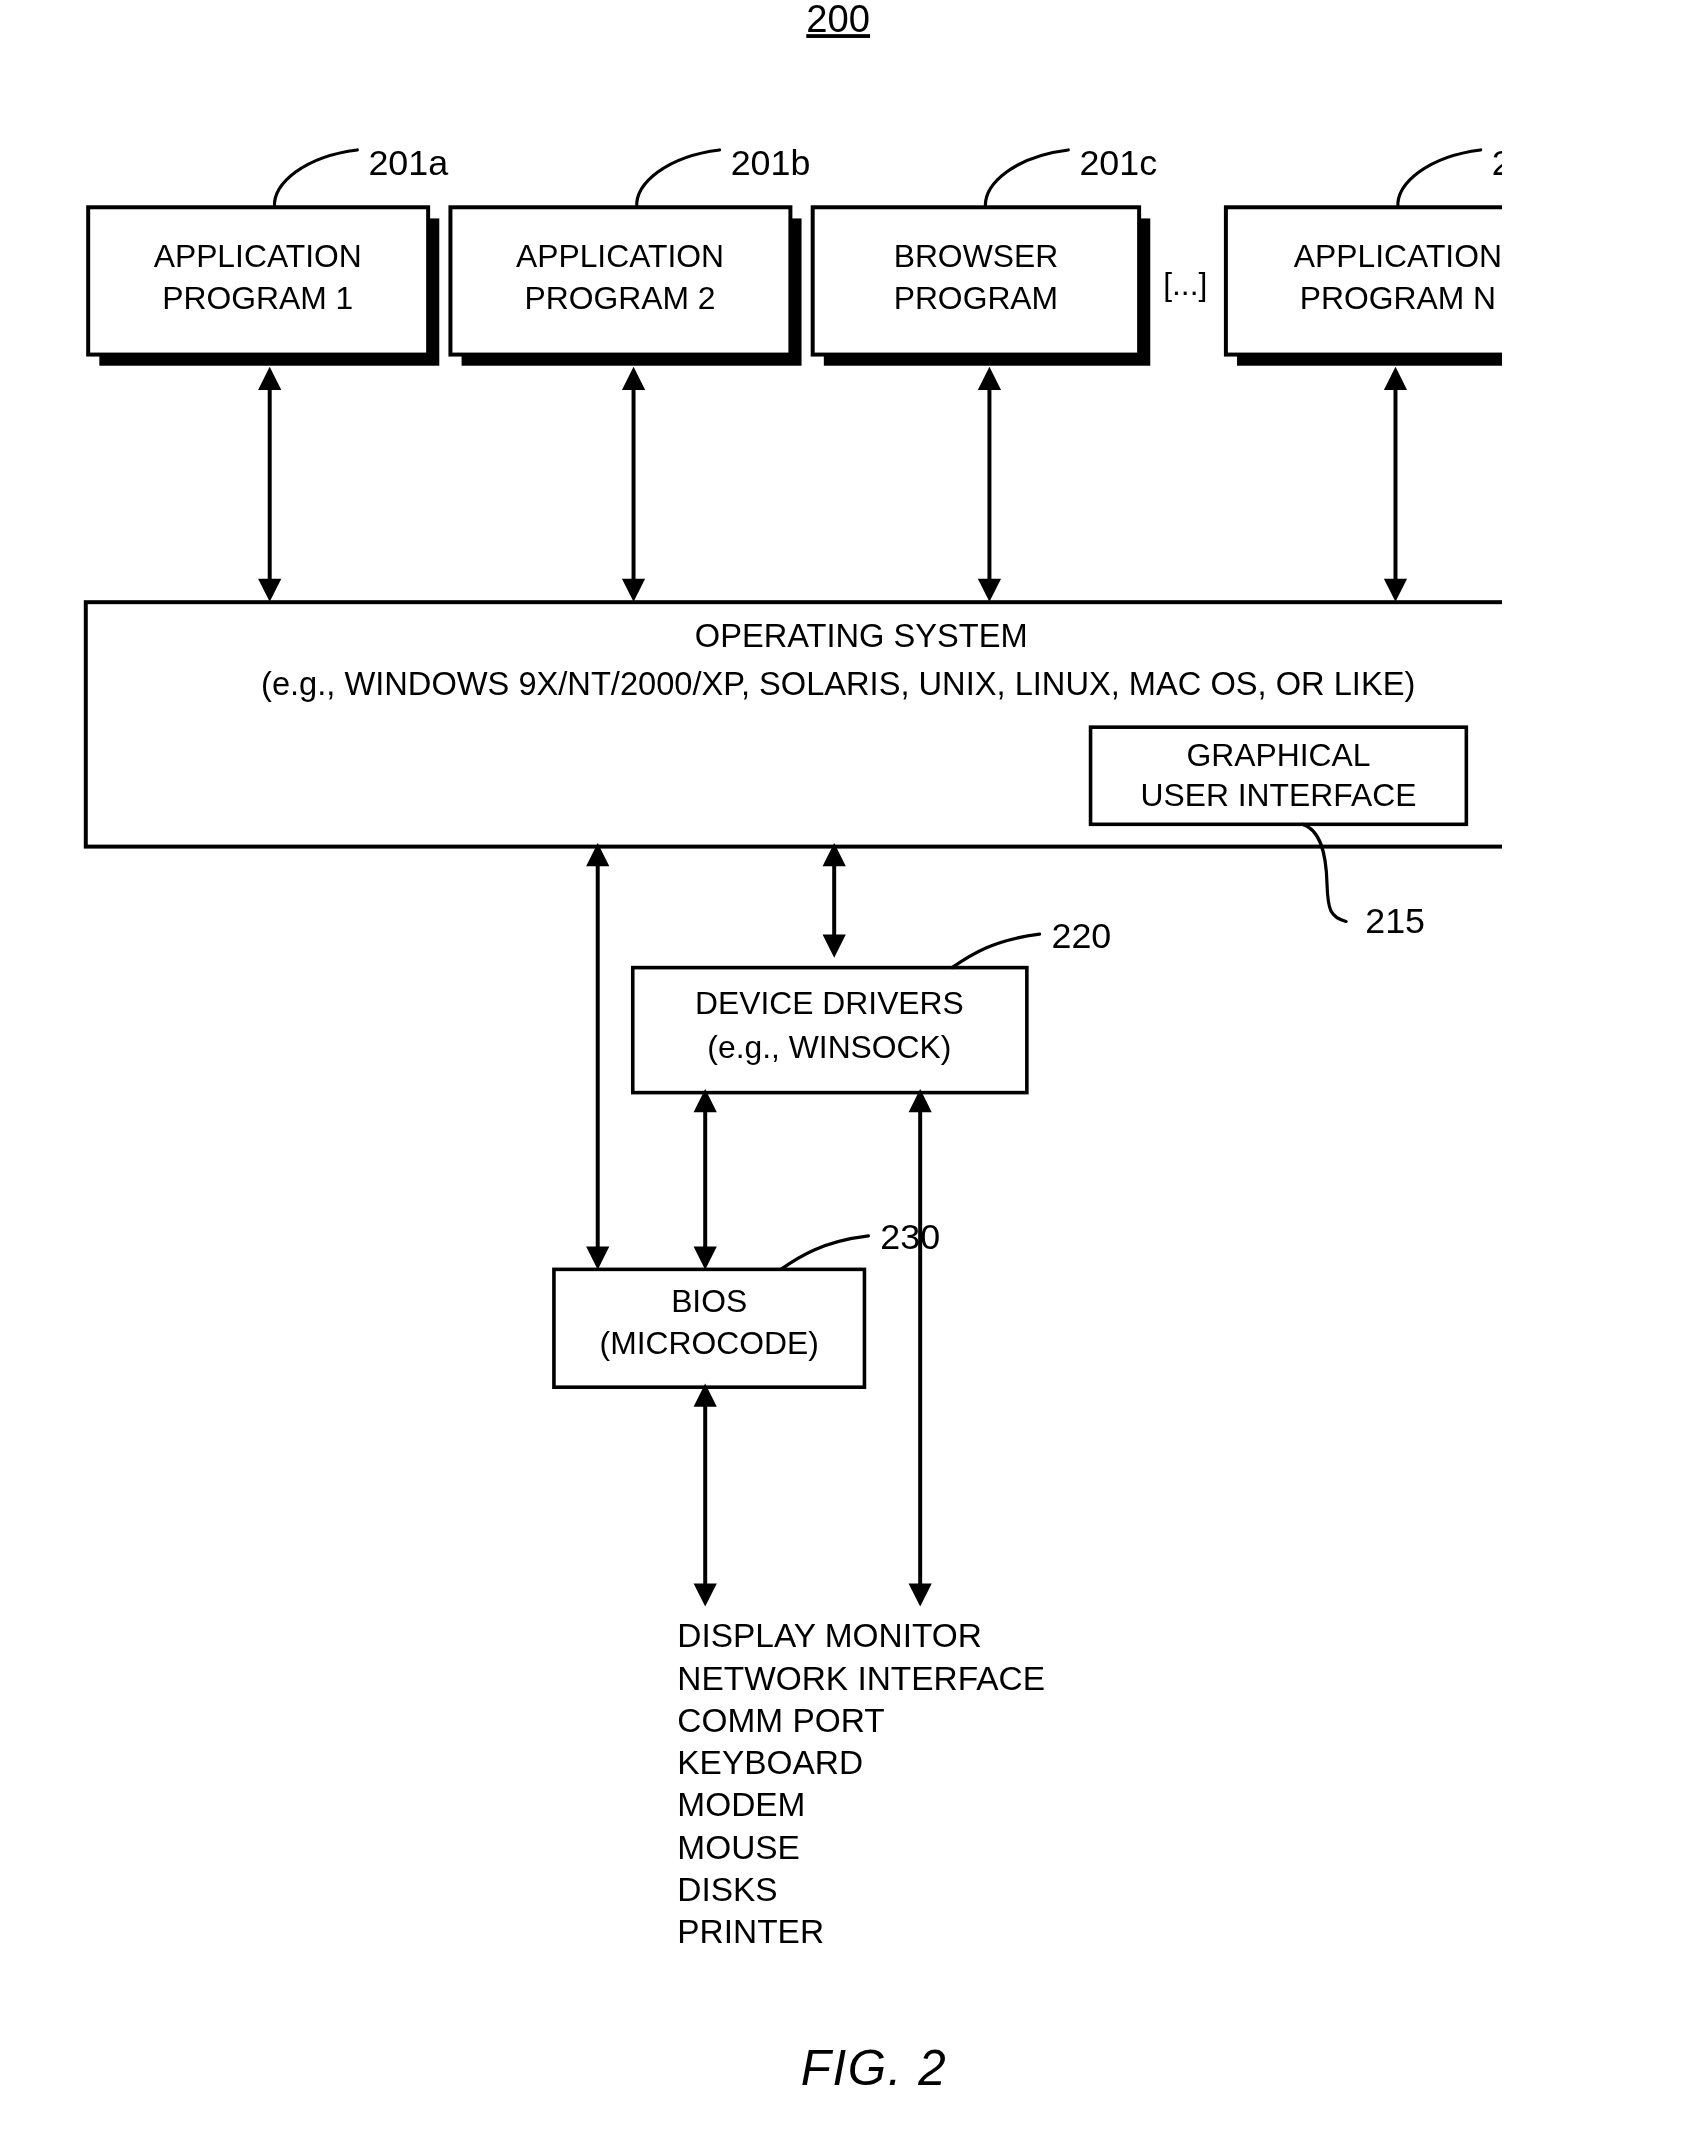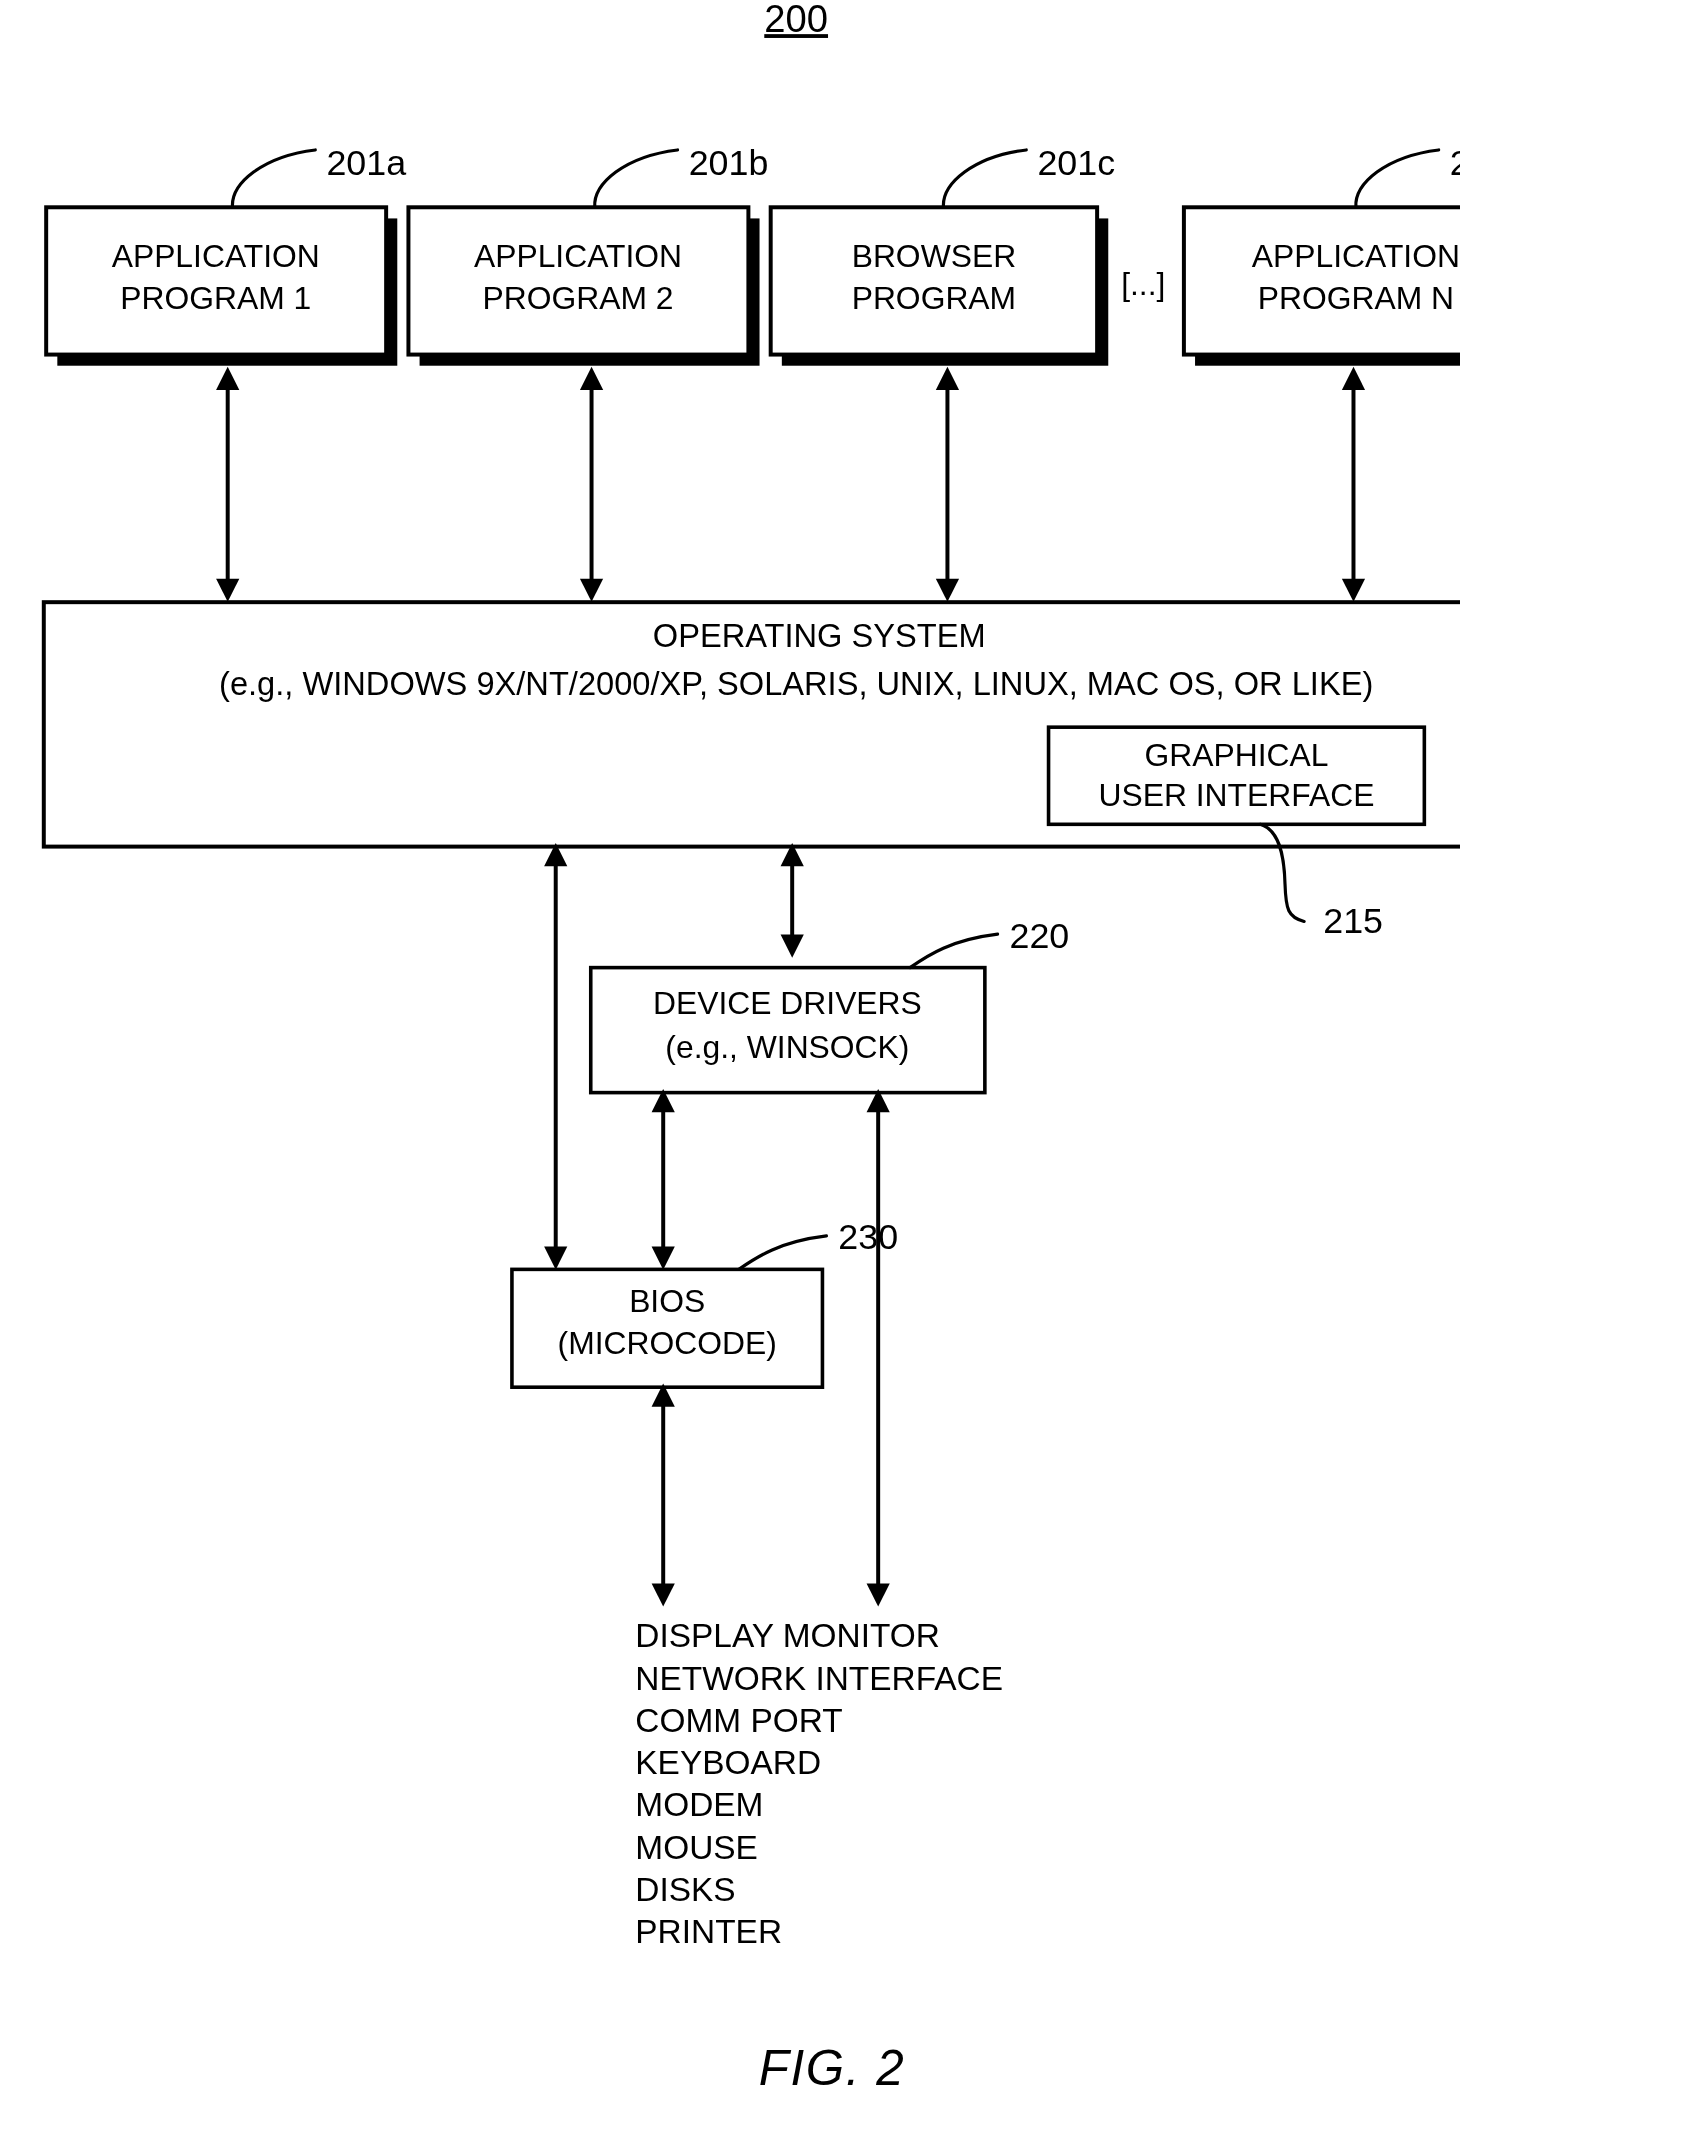--- a/index.html
+++ b/index.html
@@ -10,20 +10,21 @@
   body {
     font-family: "Liberation Sans", sans-serif;
     color: #000000;
   }
   #page {
     position: relative;
     width: 1460px;
     height: 2151px;
     background: #ffffff;
     overflow: hidden;
+    margin-left: 42px;
   }
   #figure-svg {
     position: absolute;
     left: 0;
     top: 0;
     width: 1703px;
     height: 2151px;
   }
   .box-fill { fill: #ffffff; }
   .box-stroke { fill: none; stroke: #000000; stroke-width: 5; }

